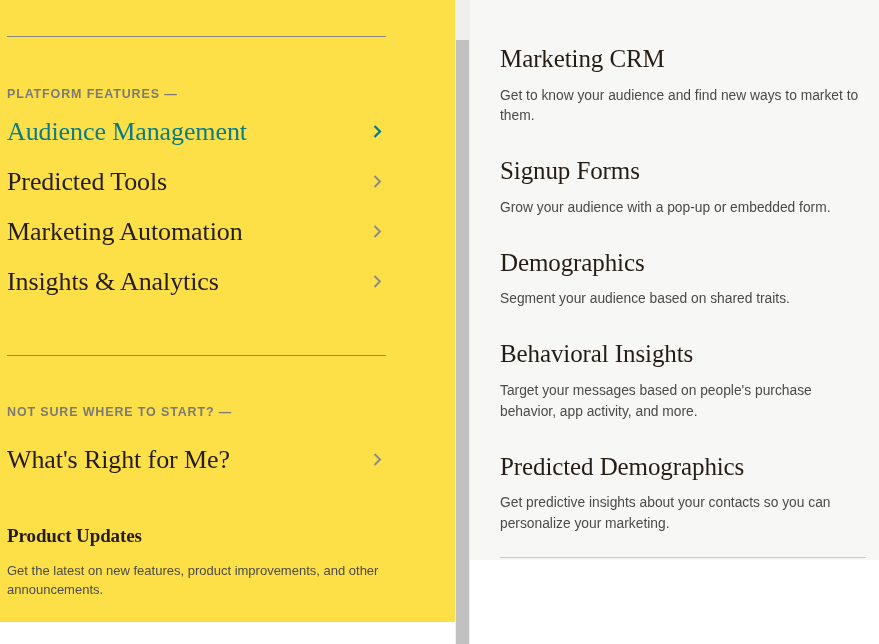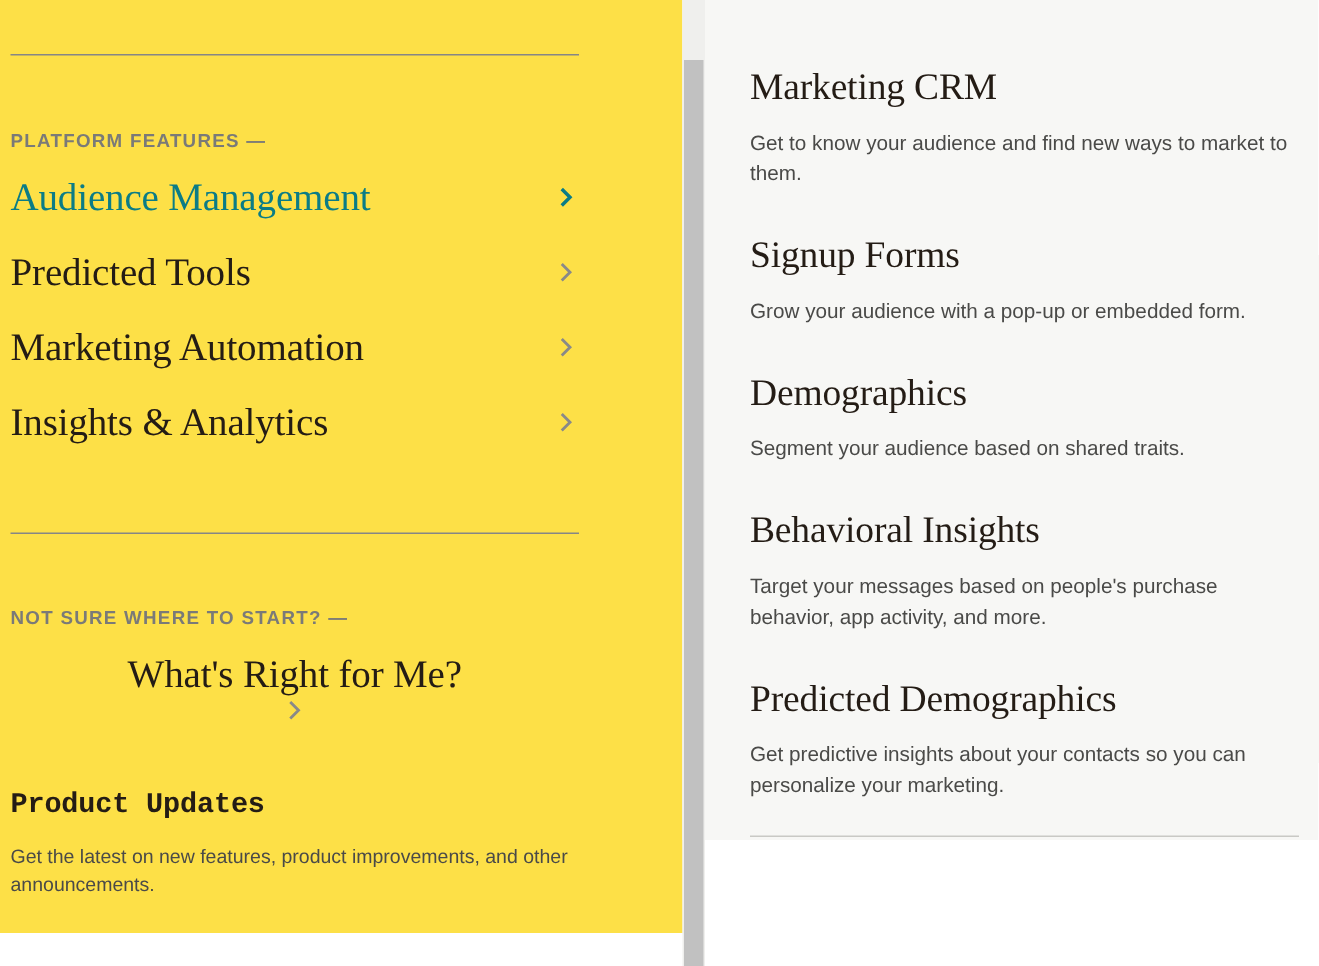--- a/index.html
+++ b/index.html
@@ -104,32 +104,32 @@
     width: 17px;
     height: 17px;
   }
   .chev path { stroke: #8a8a88; stroke-width: 1.9; fill: none; }
   .nav-link.active .chev path { stroke: #0b7c86; stroke-width: 2.3; }
 
   #nav-audience   { top: 117px; }
   #nav-creative   { top: 167px; }
   #nav-automation { top: 217px; }
   #nav-insights   { top: 267px; }
-  #nav-whats-right{ top: 435px; flex-direction: column; }
+  #nav-whats-right{ top: 445px; }
 
   
   #product-updates {
     position: absolute;
     left: 7px;
     top: 524px;
     width: 379px;
   }
 
   #product-updates-title {
-    font-family: Liberation Mono, monospace;
+    font-family: Liberation Serif, serif;
     font-size: 19px;
     font-weight: 700;
     color: #241c15;
     letter-spacing: -0.1px;
     line-height: 1.3;
   }
 
   #product-updates-desc {
     margin-top: 12px;
     font-family: "Liberation Sans", sans-serif;

